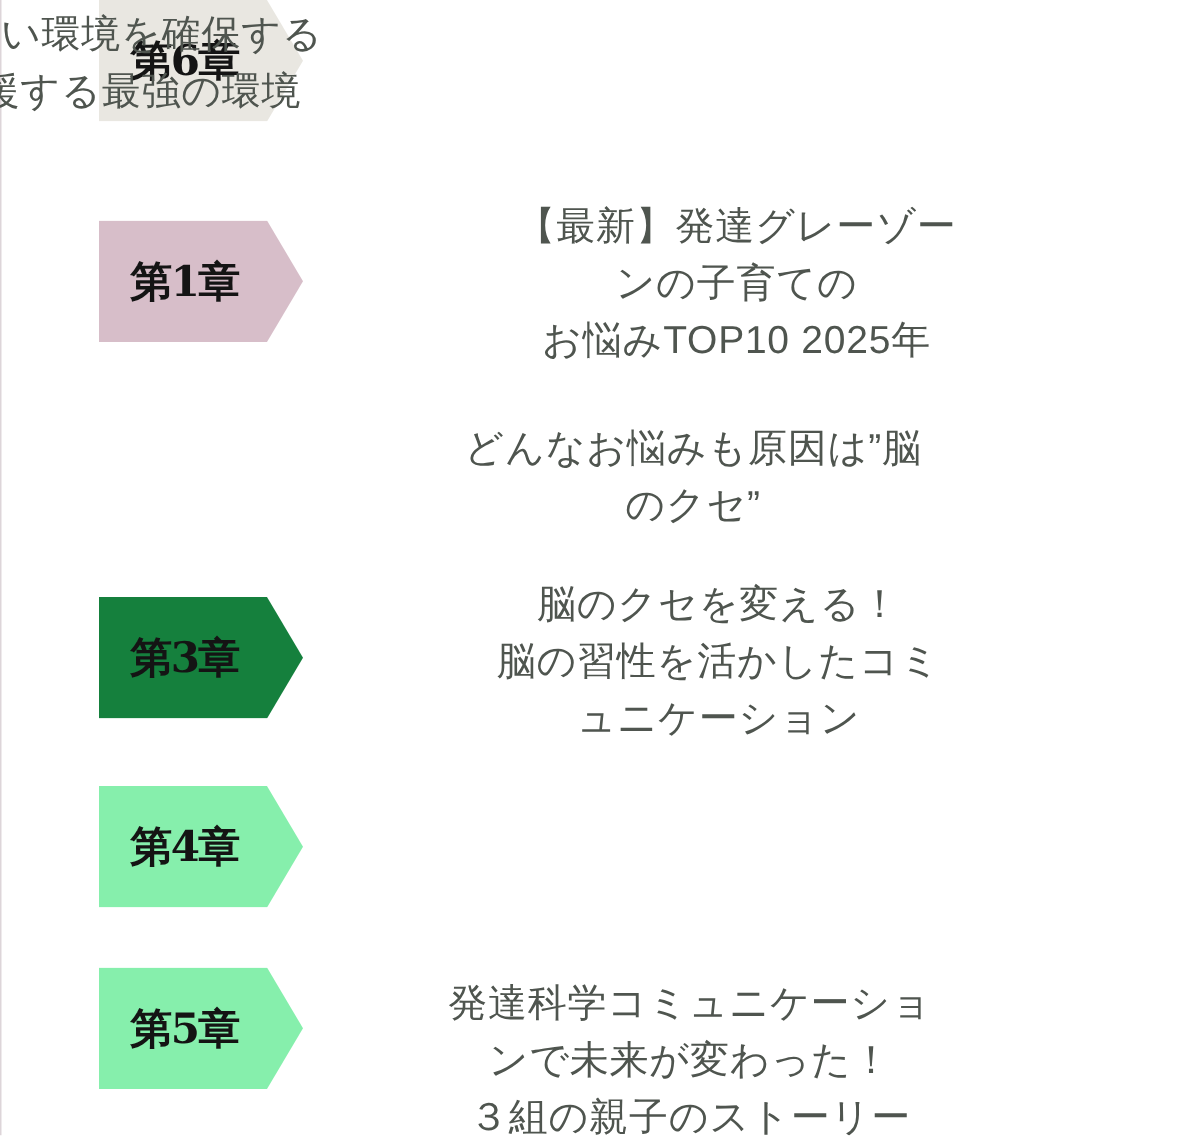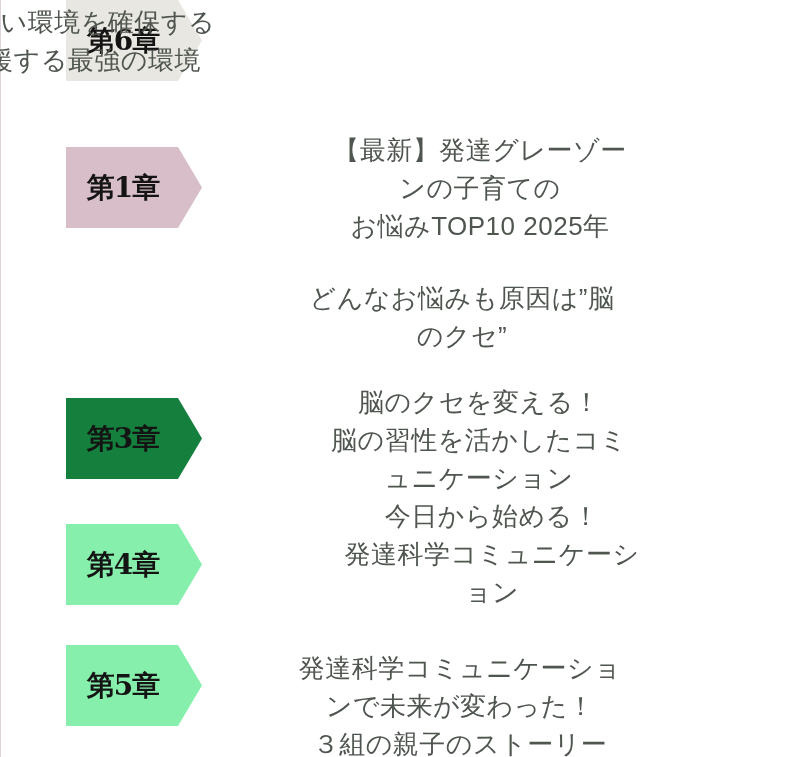--- a/index.html
+++ b/index.html
@@ -63,21 +63,21 @@
     text-align: center;
     white-space: pre-line;
     font-size: 26px;
     font-weight: 300;
     line-height: 38px;
     color: #4f554f;
     letter-spacing: 0.5px;
   }
   
   .row:nth-of-type(1) .title { left: 453px; transform: translate(-50%, calc(-50% + 10px)); }
-  .row:nth-of-type(2) .title { left: 455px; margin-left: 25px; }
+  .row:nth-of-type(2) .title { left: 466px; margin-left: 25px; }
   .row:nth-of-type(3) .title { left: 462px; transform: translate(-50%, calc(-50% + 4px)); }
   .row:nth-of-type(4) .title { left: 479px; transform: translate(-50%, calc(-50% + 1px)); }
   .row:nth-of-type(5) .title { left: 492px; transform: translate(-50%, calc(-50% - 11px)); }
   .row:nth-of-type(6) .title { left: 460px; transform: translate(-50%, calc(-50% + 20px)); }
 </style>
 </head>
 <body>
 
 <div class="page-edge"></div>
 
@@ -98,22 +98,20 @@
     <span class="badge-label">第3章</span>
   </div>
   <div class="title">脳のクセを変える！
 脳の習性を活かしたコミュニケーション</div>
 </div>
 
 <div class="row">
   <div class="badge" style="background-color: #86efac;">
     <span class="badge-label">第4章</span>
   </div>
-  <div class="title">今日から始める！
-発達科学コミュニケーション</div>
 </div>
 
 <div class="row">
   <div class="badge" style="background-color: #86efac;">
     <span class="badge-label">第5章</span>
   </div>
   <div class="title">発達科学コミュニケーションで未来が変わった！
 ３組の親子のストーリー</div>
 </div>
 

